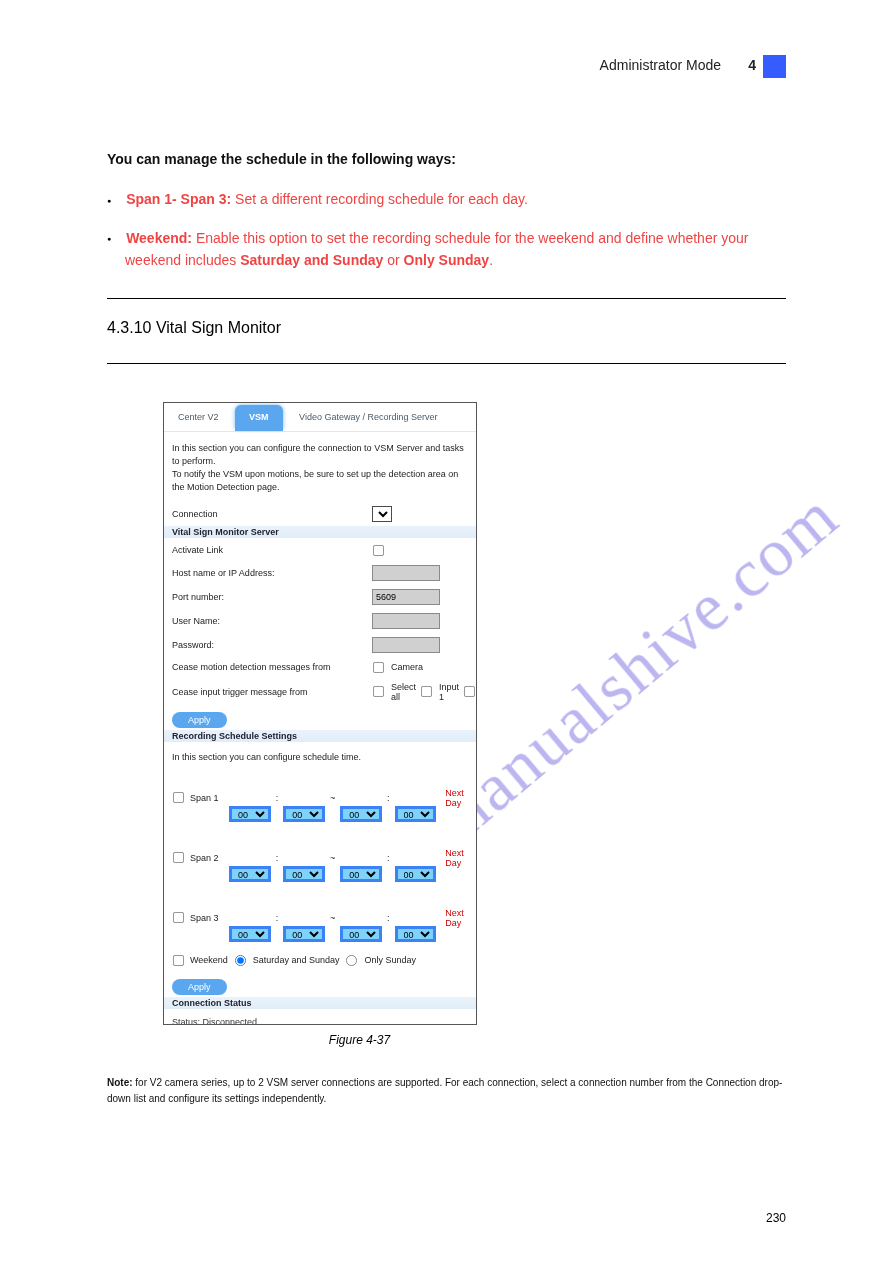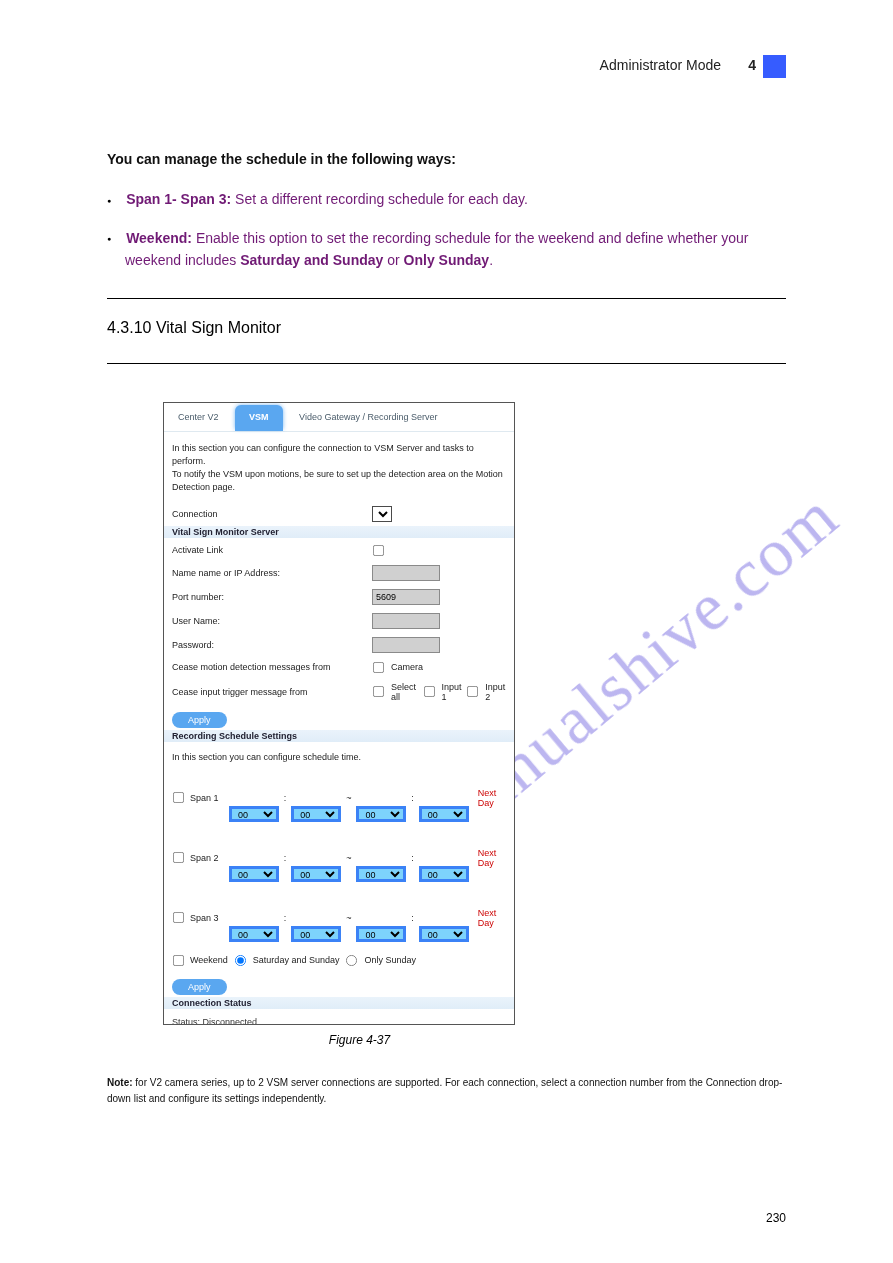--- a/index.html
+++ b/index.html
@@ -50,21 +50,21 @@
     margin-top: 60px;
     font-size: 14px;
     line-height: 1.6;
     color: #111;
     font-weight: bold;
   }
   .intro-list {
     margin-top: 18px;
     font-size: 14px;
     line-height: 1.6;
-    color: #701a75;
+    color: #ef4444;
   }
   .intro-list .item {
     margin-bottom: 16px;
     padding-left: 18px;
     text-indent: -18px;
   }
   .bullet::before {
     content: "\25CF";
     font-size: 7px;
     vertical-align: middle;
@@ -78,21 +78,21 @@
   }
   .section-heading {
     font-size: 16px;
     color: #000;
     margin: 20px 0 6px 0;
     font-weight: normal;
   }
   .screenshot-area {
     position: relative;
     margin: 38px 0 0 56px;
-    width: 352px;
+    width: 314px;
     height: 623px;
     border: 1px solid #555;
     background: #fff;
     font-family: Tahoma, Arial, sans-serif;
     font-size: 9px;
     color: #222;
     box-sizing: border-box;
     overflow: hidden;
   }
   .tabs {
@@ -338,21 +338,21 @@
     </div>
 
     <div class="section-bar">Vital Sign Monitor Server</div>
 
     <div class="row">
       <div class="label">Activate Link</div>
       <div class="ctrl"><input type="checkbox" style=""></div>
     </div>
 
     <div class="row">
-      <div class="label">Name name or IP Address:</div>
+      <div class="label">Host name or IP Address:</div>
       <div class="ctrl"><input type="text" class="fld" style=""></div>
     </div>
 
     <div class="row">
       <div class="label">Port number:</div>
       <div class="ctrl"><input type="text" class="fld" value="5609" style=""></div>
     </div>
 
     <div class="row">
       <div class="label">User Name:</div>

